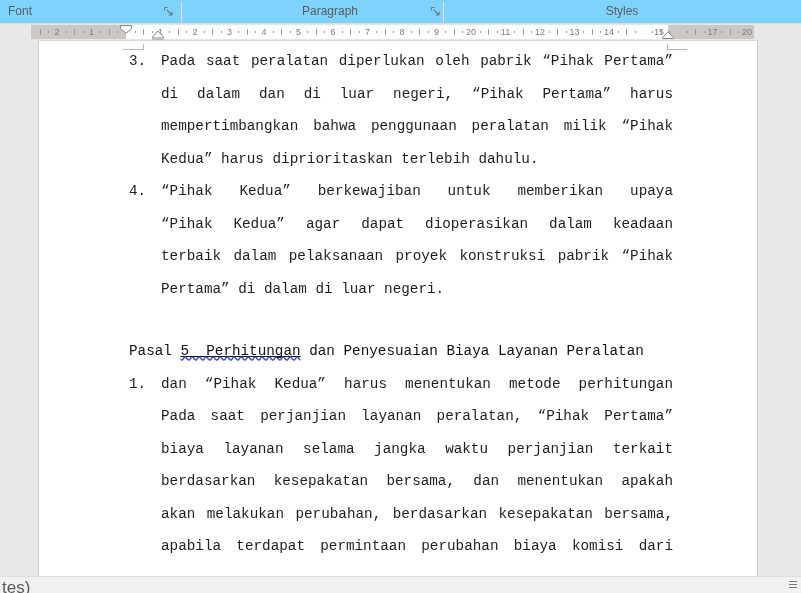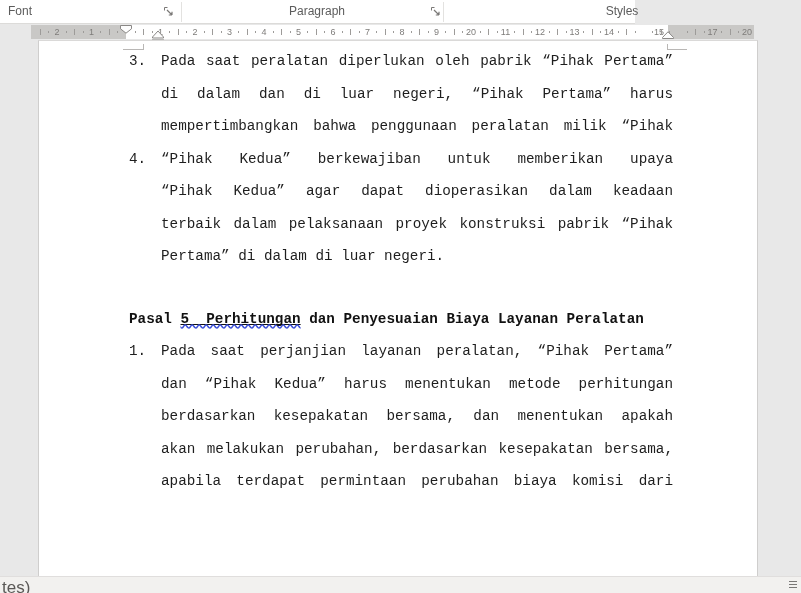--- a/index.html
+++ b/index.html
@@ -4,26 +4,26 @@
 <title>Word Document</title>
 <style>
   html,body { margin:0; padding:0; }
   body {
     width:801px; height:593px; position:relative; overflow:hidden;
     background:#e8e8e8; font-family:"Liberation Sans", sans-serif;
   }
 
   
   .ribbon {
-    position:absolute; left:0; top:0; width:635px; height:23px;
-    background:#ffffff; border-bottom:1px solid #dcdbd9;
+    position:absolute; left:0; top:0; width:801px; height:23px;
+    background:#7dd3fc; border-bottom:1px solid #dcdbd9;
   }
   .grp-label { position:absolute; top:4px; font-size:12px; color:#5c5c5c; }
   #lbl-font { left:8px; }
-  #lbl-paragraph { left:186px; width:262px; text-align:center; }
+  #lbl-paragraph { left:199px; width:262px; text-align:center; }
   #lbl-styles { left:443px; width:358px; text-align:center; }
   .sep { position:absolute; top:2px; height:20px; width:1px; background:#e3e2e0; }
   .launcher { position:absolute; top:6px; width:12px; height:12px; cursor:pointer; }
 
   
   .ruler { position:absolute; left:31px; top:25px; width:723px; height:14px; background:#ffffff; }
   .ruler .mleft  { position:absolute; left:0;    top:0; width:95px; height:14px; background:#c9c8c6; }
   .ruler .mright { position:absolute; left:637px; top:0; width:86px; height:14px; background:#c9c8c6; }
   .ruler .rnum {
     position:absolute; top:1px; font-size:9px; color:#7e7c7a;
@@ -44,21 +44,21 @@
 
   .content { position:absolute; left:90px; top:4px; width:544px; }
   .tline, .num, .heading {
     font-family:"Liberation Mono", monospace; font-size:14.3px; color:#1e1e1e;
   }
   .tline { height:32.5px; line-height:32.5px; white-space:normal; }
   .just { text-align:justify; text-align-last:justify; }
   .list-item { position:relative; padding-left:32px; }
   .list-item .num { position:absolute; left:0; top:0; height:32.5px; line-height:32.5px; }
   .spacer { height:30px; }
-  .heading { font-weight:bold; height:32.5px; line-height:32.5px; white-space:pre; color:#111; }
+  .heading { font-weight:normal; height:32.5px; line-height:32.5px; white-space:pre; color:#111; }
   .underl { text-decoration:underline; }
   .squig { text-decoration:underline wavy #3b4fd8; text-decoration-skip-ink:none; }
 
   
   .statusbar {
     position:absolute; left:0; bottom:0; width:801px; height:16px;
     background:#f2f1ef; border-top:1px solid #e0dedd;
   }
   .status-text { position:absolute; left:2px; top:1px; font-size:17px; color:#5a5856; }
   .grip { position:absolute; right:3px; top:2px; width:9px; height:12px; cursor:pointer; }
@@ -191,36 +191,38 @@
   <div class="cmark-h" style="left:628px; top:8px"></div>
   <div class="cmark-v" style="left:628px; top:3px"></div>
 
   <div class="content">
     <div id="items-top">
         <div class="list-item">
           <span class="num">3.</span>
           <div class="tline just">Pada saat peralatan diperlukan oleh pabrik “Pihak Pertama”</div>
           <div class="tline just">di dalam dan di luar negeri, “Pihak Pertama” harus</div>
           <div class="tline just">mempertimbangkan bahwa penggunaan peralatan milik “Pihak</div>
+          <div class="tline">Kedua” harus diprioritaskan terlebih dahulu.</div>
         </div>
         <div class="list-item">
           <span class="num">4.</span>
           <div class="tline just">“Pihak Kedua” berkewajiban untuk memberikan upaya</div>
           <div class="tline just">“Pihak Kedua” agar dapat dioperasikan dalam keadaan</div>
           <div class="tline just">terbaik dalam pelaksanaan proyek konstruksi pabrik “Pihak</div>
           <div class="tline">Pertama” di dalam di luar negeri.</div>
         </div>
       </div>
     <div class="spacer"></div>
     <div class="heading"><span>Pasal </span><span class="underl"><span class="squig">5  Perhitungan</span></span><span> dan Penyesuaian Biaya Layanan Peralatan</span></div>
     <div id="items-bottom">
         <div class="list-item">
           <span class="num">1.</span>
+          <div class="tline just">dan “Pihak Kedua” harus menentukan metode perhitungan</div>
           <div class="tline just">Pada saat perjanjian layanan peralatan, “Pihak Pertama”</div>
-          <div class="tline just">dan “Pihak Kedua” harus menentukan metode perhitungan</div>
+          <div class="tline just">biaya layanan selama jangka waktu perjanjian terkait</div>
           <div class="tline just">berdasarkan kesepakatan bersama, dan menentukan apakah</div>
           <div class="tline just">akan melakukan perubahan, berdasarkan kesepakatan bersama,</div>
           <div class="tline just">apabila terdapat permintaan perubahan biaya komisi dari</div>
         </div>
       </div>
   </div>
 </div>
 
 <div class="statusbar">
   <span class="status-text">tes)</span>

